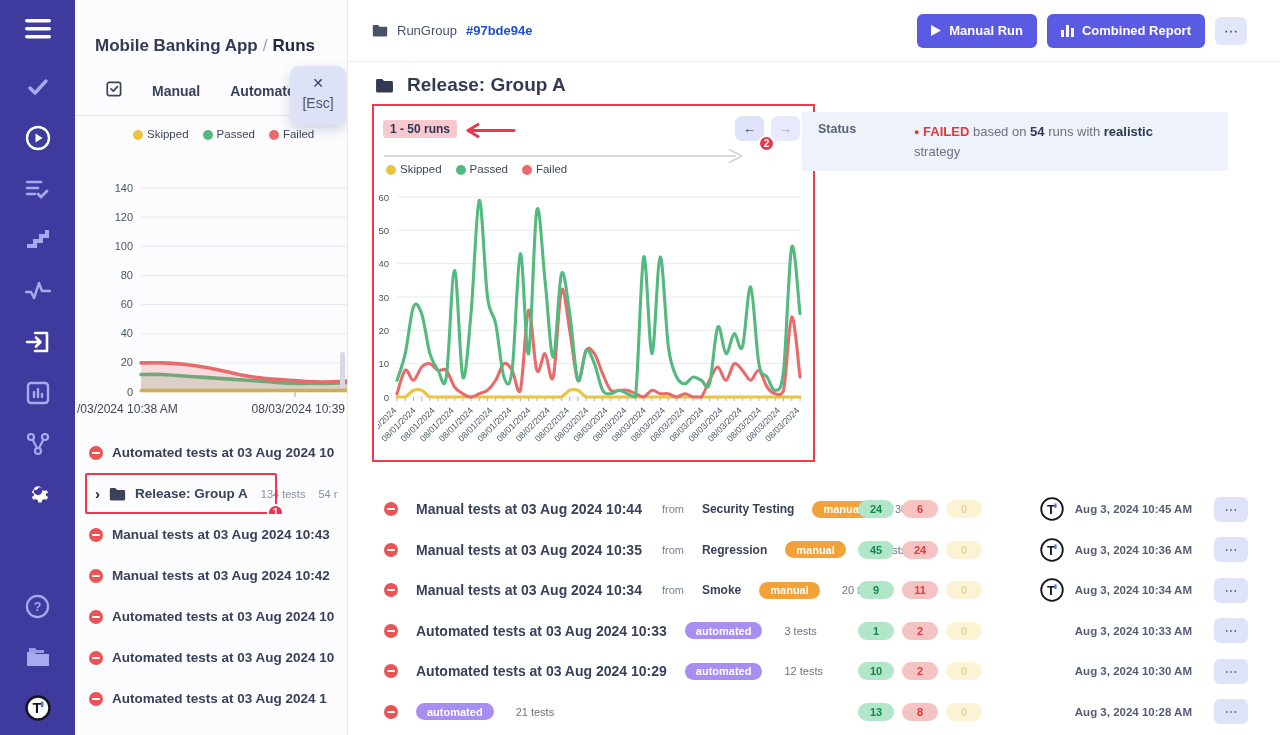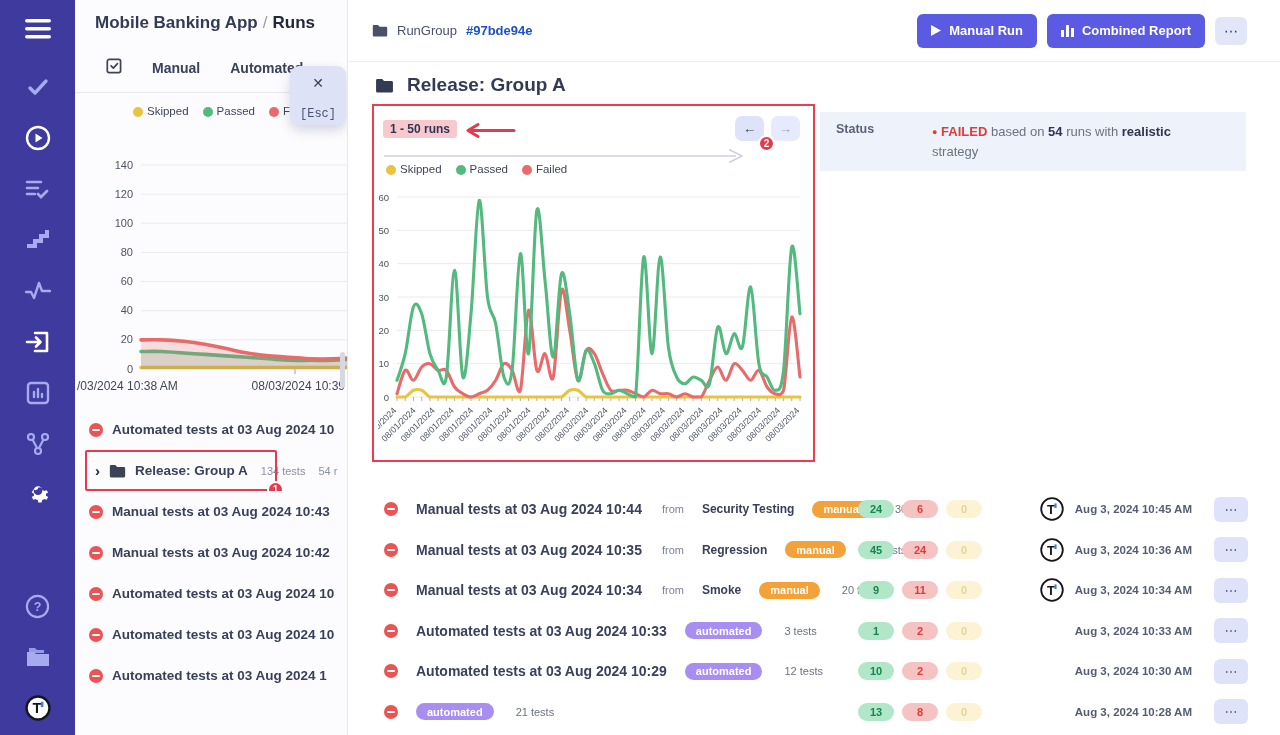--- a/index.html
+++ b/index.html
@@ -12,32 +12,32 @@
     align-items:center; padding:16px 0 14px; flex-shrink:0; }
   .rail .ric { width:26px; height:26px; display:flex; align-items:center; justify-content:center;
     margin-bottom:25px; cursor:pointer; color:#a6abf0; }
   .rail .ric.burger { margin-bottom:32px; color:#fff; }
   .rail .spacer { margin-top:auto; }
   .rail svg { display:block; }
 
   
   .left-panel { width:273px; border-right:1px solid #e7e8ee; background:#fcfcfe;
     position:relative; flex-shrink:0; overflow:hidden; }
-  .lp-header { padding:13px 20px 0; font-size:17px; font-weight:700; white-space:nowrap; }
+  .lp-header { padding:36px 20px 0; font-size:17px; font-weight:700; white-space:nowrap; }
   .lp-header .proj { color:#323a56; }
   .lp-header .sep { color:#9aa0b0; font-weight:400; padding:0 5px; }
   .lp-header .page { color:#23283b; }
   .lp-tabs { display:flex; align-items:center; gap:30px; padding-left:28px; height:50px;
     margin-top:10px; border-bottom:1px solid #e7e8ee; }
   .lp-tab { font-size:14px; font-weight:700; color:#3a415c; cursor:pointer; }
   .esc-box { position:absolute; top:66px; right:1px; width:56px; height:59px;
     background:#dde2f7; border-radius:9px; box-shadow:0 5px 12px rgba(60,70,120,.22);
     text-align:center; z-index:6; }
   .esc-box .x { font-size:14px; color:#3a4160; margin-top:9px; cursor:pointer; }
-  .esc-box .k { font-size:12px; color:#4a5170; margin-top:16px;font-family:Liberation Mono, monospace; }
+  .esc-box .k { font-size:14px; color:#4a5170; margin-top:4px; }
   .legend { display:flex; gap:14px; align-items:center; }
   .lp-legend { padding:12px 0 0 58px; }
   .legend .li { display:flex; align-items:flex-end; gap:4px; font-size:11.5px; color:#3f4659; }
   .legend .dot { width:10px; height:10px; border-radius:50%; }
   #mini-chart { display:block; margin-top:2px; }
   .lp-xlabels { display:flex; justify-content:space-between; font-size:12px; color:#3f4659;
     padding:2px 2px 0 2px; white-space:nowrap; overflow:hidden; }
   .scroll-thumb { position:absolute; right:2px; top:352px; width:5px; height:36px;
     border-radius:3px; background:#d7d9e2; cursor:pointer; }
   .lp-list { margin-top:16px; }
@@ -81,21 +81,21 @@
   .pager { position:absolute; top:10px; left:361px; display:flex; gap:7px; }
   .pg-btn { width:29px; height:25px; border:none; border-radius:7px; background:#dfe3fa;
     font-size:13px; cursor:pointer; color:#2f3650; font-family:inherit; }
   .pg-btn.next { background:#e7eafc; color:#9aa3b8; }
   .anno-2 { left:384px; top:29px; }
   .long-arrow { position:absolute; left:9px; top:42px; }
   .mc-legend { position:absolute; left:12px; top:57px; }
   #main-chart { position:absolute; left:4px; top:72px; }
 
   
-  .status-panel { position:absolute; left:472px; top:112px; width:426px; font-size:13px; }
+  .status-panel { position:absolute; left:454px; top:112px; width:426px; font-size:13px; }
   .sp-row { display:flex; padding:10px 16px; background:#eef2fb; align-items:flex-start; }
   .sp-row.mid { background:#fbfcff; border-top:2px solid #fff; border-bottom:2px solid #fff; }
   .sp-label { width:96px; min-width:96px; font-weight:700; color:#5a6378; font-size:12.5px; }
   .sp-val { color:#6b7280; line-height:1.5; }
   .red-b { color:#e23a3a; font-weight:700; }
   .dark-b { color:#2f3650; font-weight:700; }
   .grn-b { color:#27ae60; font-weight:700; }
   .grn { color:#27ae60; }
   .red { color:#e23a3a; }
   .chk-circle { display:inline-flex; width:14px; height:14px; border-radius:50%;

